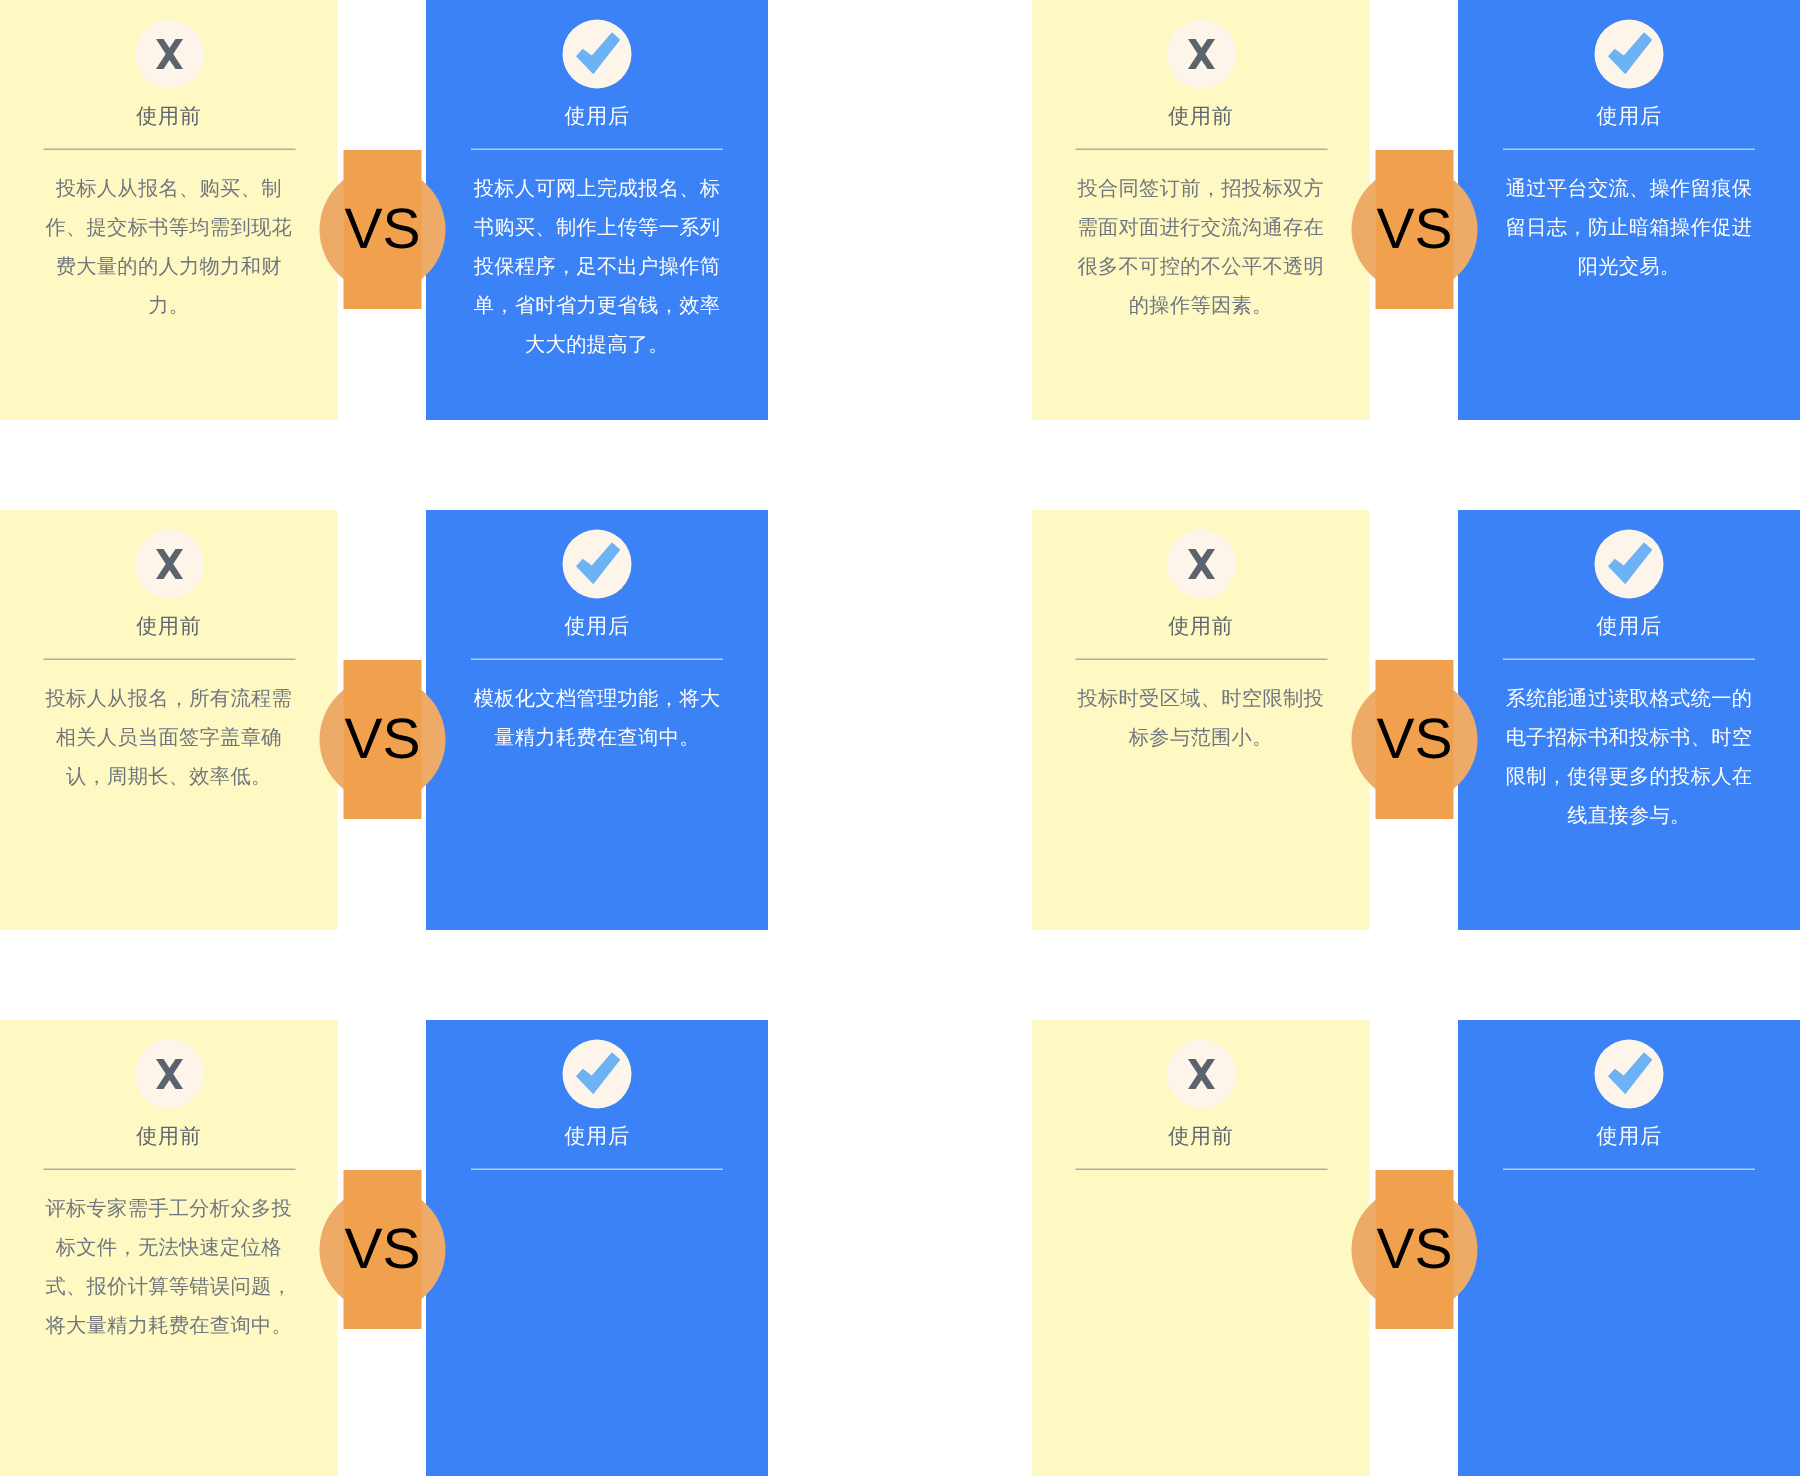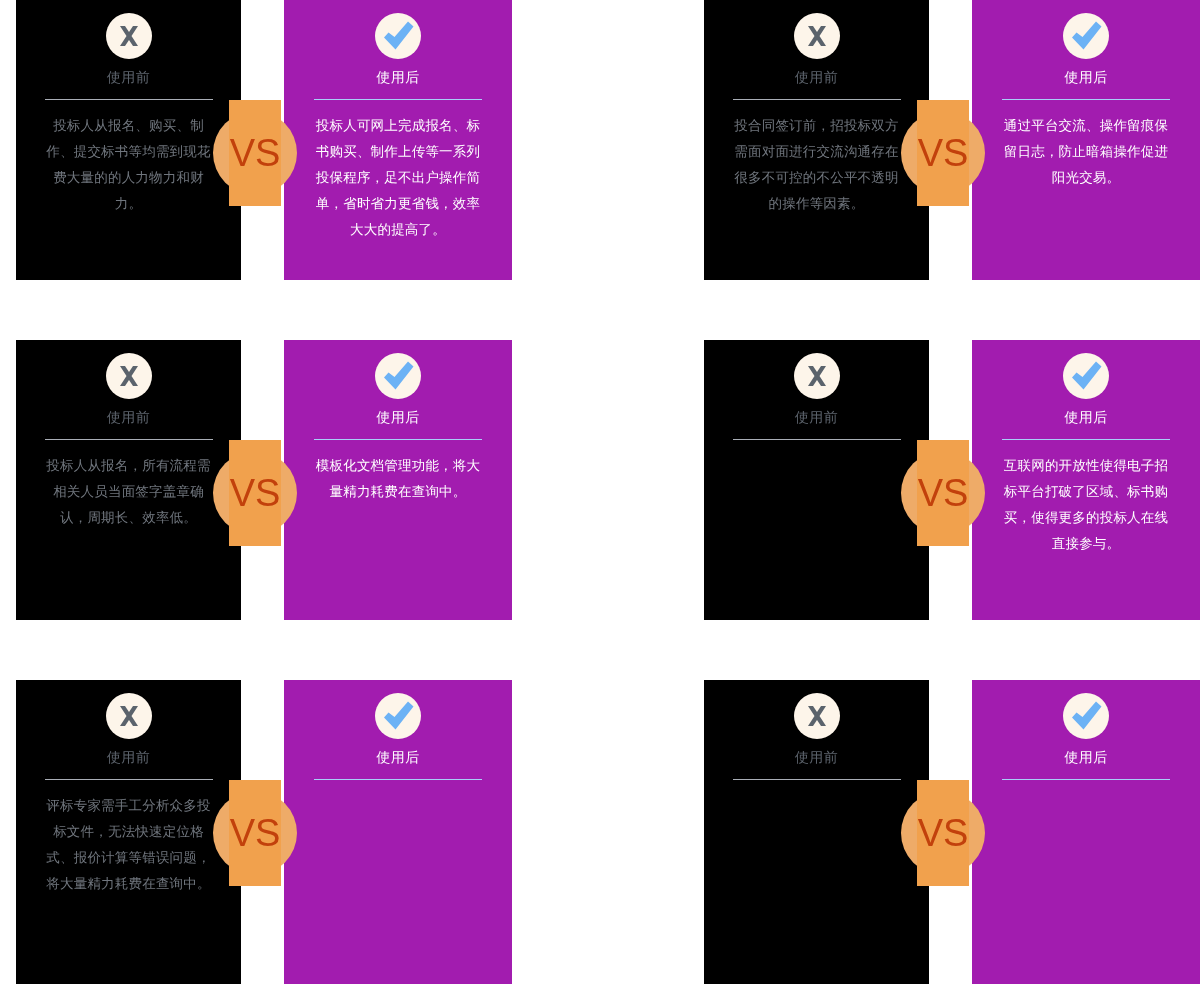--- a/index.html
+++ b/index.html
@@ -20,22 +20,22 @@
   .group { position:absolute; top:0; height:100%; width:512px; }
   .group-left  { left:0; }
   .group-right { left:688px; }
 
   .card {
     position:absolute; top:0; height:100%;
     padding:0 12px;
     display:flex; flex-direction:column; align-items:center;
     overflow:hidden;
   }
-  .card-before { left:0;   width:225px; background:#000000;margin-left:16px; }
-  .card-after  { left:284px; width:228px; background:#a21caf; }
+  .card-before { left:0;   width:225px; background:#fef9c3; }
+  .card-after  { left:284px; width:228px; background:#3b82f6; }
   .group-right .card-after { width:228px; }
 
   
   .icon-wrap {
     margin-top:13px;
     width:46px; height:46px;
     position:relative;
     flex:0 0 auto;
   }
   .icon-circle {
@@ -97,21 +97,21 @@
   }
   .vs-rect {
     position:absolute; left:16px; top:-11px;
     width:52px; height:106px;
     background:#f1a14d;
   }
   .vs-text {
     position:absolute; left:0; top:0;
     width:84px; height:84px;
     display:flex; align-items:center; justify-content:center;
-    color:#c2410c;
+    color:#000000;
     font-size:38px;
     font-weight:400;
     letter-spacing:0px;
     line-height:1;
     z-index:2;
   }
 </style>
 </head>
 <body>
 
@@ -235,34 +235,35 @@
         <div class="icon-wrap">
           <div class="icon-circle"></div>
           <div class="icon-glyph">
             <svg width="26" height="26" viewBox="0 0 26 26">
               <path d="M4 3 L9 3 L13 9 L17 3 L22 3 L15.5 13 L22 23 L17 23 L13 17 L9 23 L4 23 L10.5 13 Z" fill="#5b636c"></path>
             </svg>
           </div>
         </div>
         <div class="card-label">使用前</div>
         <div class="divider"></div>
-      </div>
-
-      <div class="card card-after">
-        <div class="icon-wrap">
-          <div class="icon-circle"></div>
-          <div class="icon-glyph">
-            <svg width="46" height="46" viewBox="0 0 46 46">
-              <path d="M9 24.5 L13.5 19.5 L19.5 24 L33 8.5 L38.5 13.5 L20.5 36.5 Z" fill="#6cb2f5"></path>
-            </svg>
-          </div>
-        </div>
-        <div class="card-label">使用后</div>
-        <div class="divider"></div>
-        <div class="card-text">互联网的开放性使得电子招标平台打破了区域、标书购买，使得更多的投标人在线直接参与。</div>
+        <div class="card-text">投标时受区域、时空限制投标参与范围小。</div>
+      </div>
+
+      <div class="card card-after">
+        <div class="icon-wrap">
+          <div class="icon-circle"></div>
+          <div class="icon-glyph">
+            <svg width="46" height="46" viewBox="0 0 46 46">
+              <path d="M9 24.5 L13.5 19.5 L19.5 24 L33 8.5 L38.5 13.5 L20.5 36.5 Z" fill="#6cb2f5"></path>
+            </svg>
+          </div>
+        </div>
+        <div class="card-label">使用后</div>
+        <div class="divider"></div>
+        <div class="card-text">系统能通过读取格式统一的电子招标书和投标书、时空限制，使得更多的投标人在线直接参与。</div>
       </div>
 
       <div class="vs-badge">
         <div class="vs-circle"></div>
         <div class="vs-rect"></div>
         <div class="vs-text">VS</div>
       </div>
     </div>
   </div>
 

